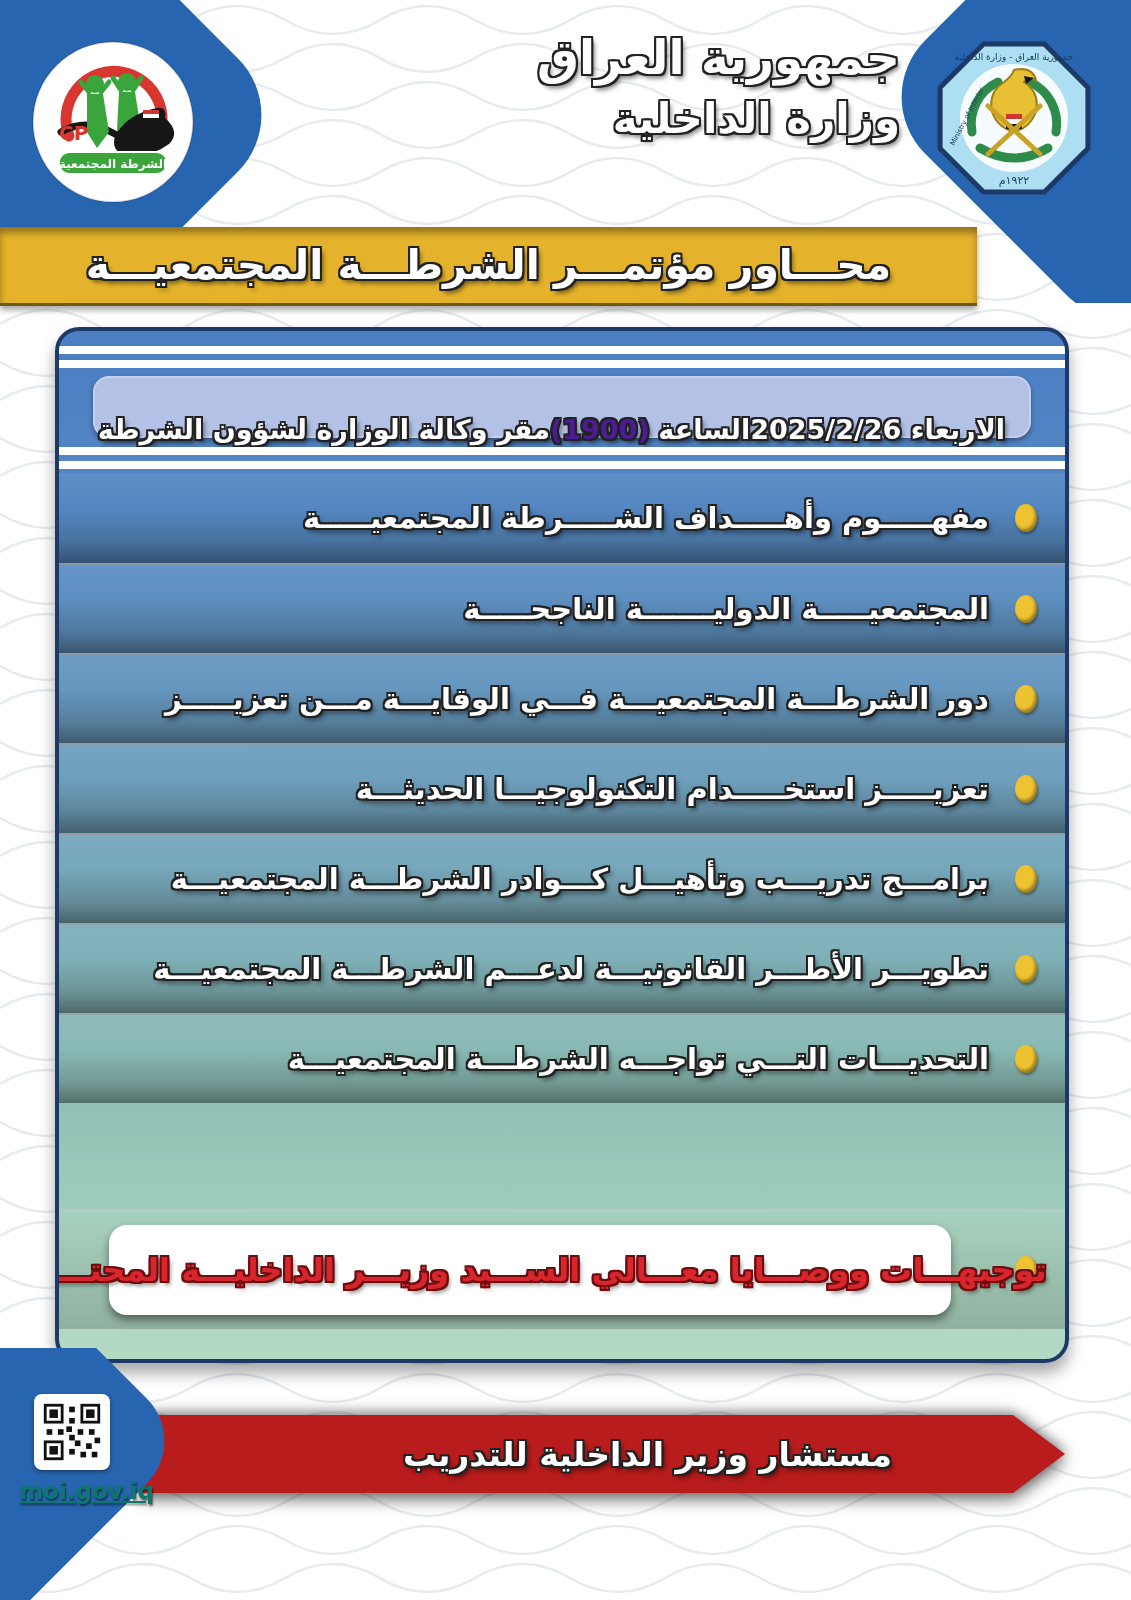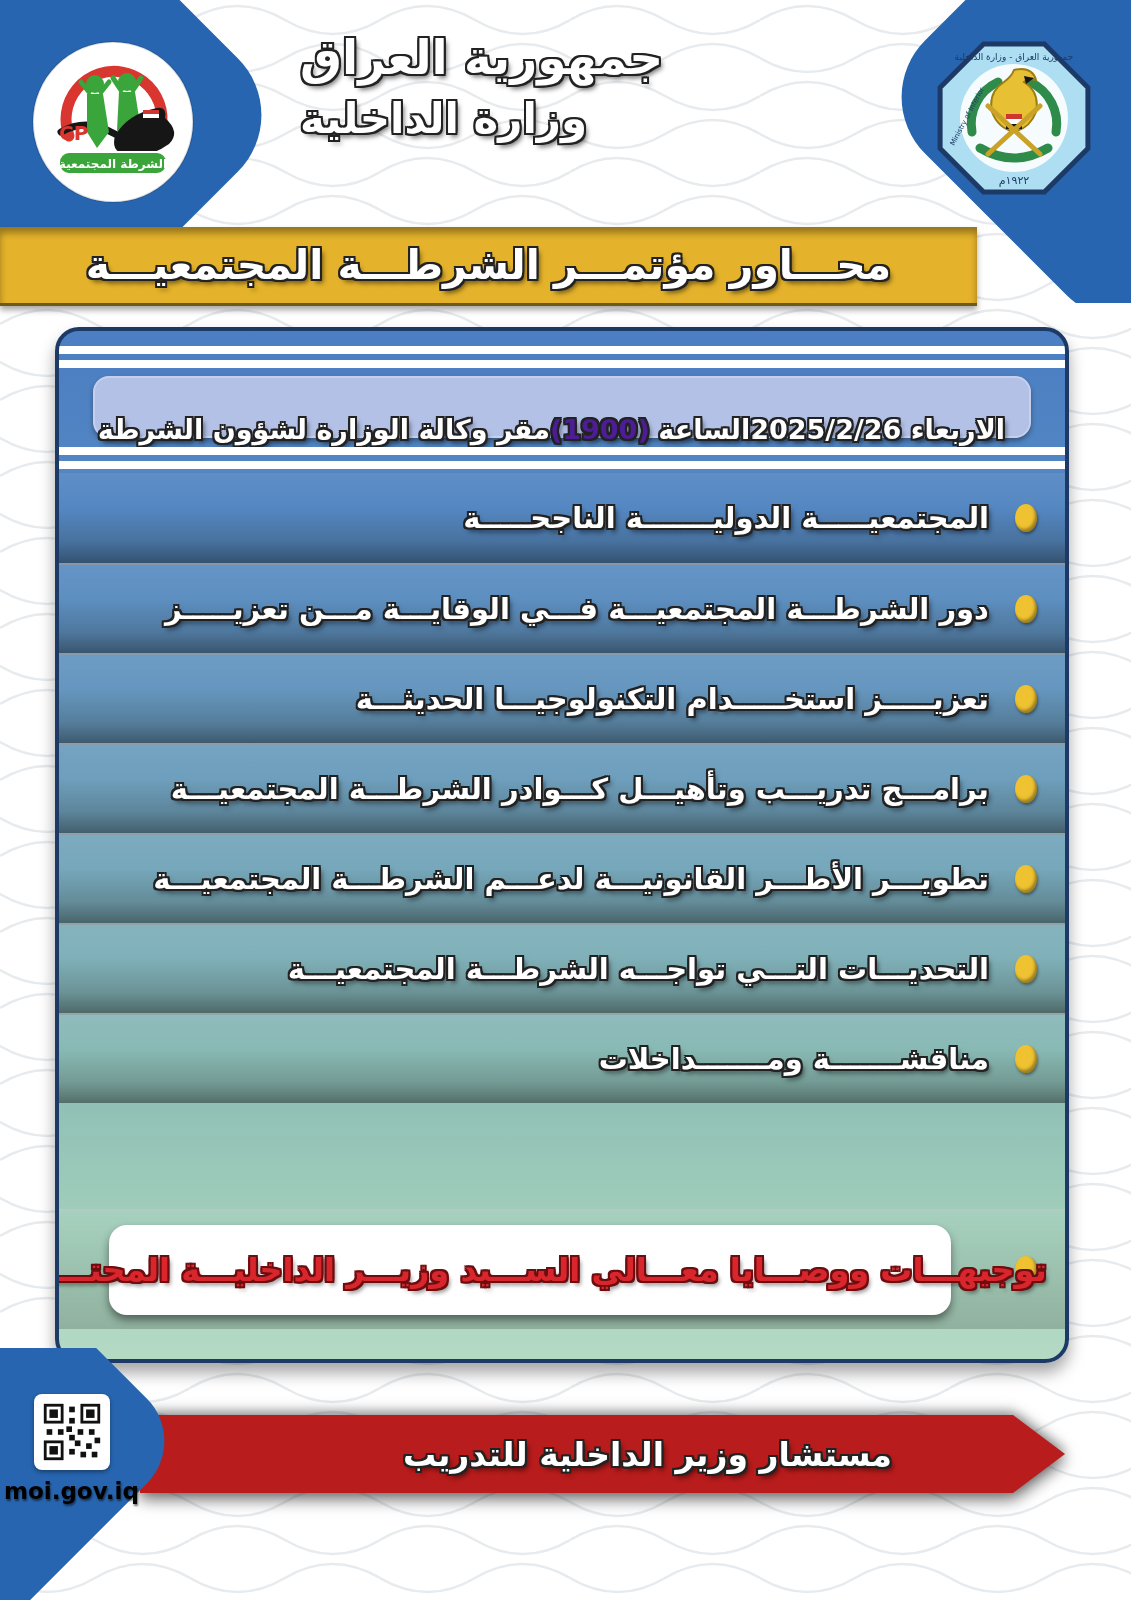--- a/index.html
+++ b/index.html
@@ -14,21 +14,21 @@
   #top-corners{left:0;top:0;width:1131px;height:303px;overflow:hidden;z-index:1;}
   .corner{position:absolute;width:360px;height:360px;border-radius:80px;background:#2765b0;
           transform:rotate(45deg);}
   #corner-tl{left:-140px;top:-65px;}
   #corner-tr{left:943px;top:-83px;}
   #qr-wrap{left:0;top:1348px;width:270px;height:252px;overflow:hidden;z-index:5;}
   #qr-shape{position:absolute;left:-185px;top:-62px;width:310px;height:310px;border-radius:60px;
             background:#2765b0;transform:rotate(45deg);}
 
   
-  #ministry-lines{top:26px;left:300px;width:600px;text-align:left;z-index:2;direction:rtl;}
+  #ministry-lines{top:26px;left:300px;width:600px;text-align:right;z-index:2;direction:rtl;}
   .ot{color:#fff;font-weight:bold;
       text-shadow:-2px -2px 0 #222,2px -2px 0 #222,-2px 2px 0 #222,2px 2px 0 #222,
                   -2px 0 0 #222,2px 0 0 #222,0 -2px 0 #222,0 2px 0 #222,3px 4px 5px rgba(0,0,0,.55);}
   #hdr1{font-size:47px;line-height:64px;}
   #hdr2{font-size:42px;line-height:58px;}
   #cp-logo{left:31px;top:40px;z-index:2;}
   #moi-emblem{left:932px;top:36px;z-index:2;}
 
   
   #title-band{left:0;top:227px;width:977px;height:76px;background:#e5b32b;z-index:3;
@@ -77,22 +77,22 @@
 
   
   #footer-banner{left:140px;top:1415px;width:925px;height:78px;background:#b91c1c;z-index:4;
                  clip-path:polygon(0 0,calc(100% - 52px) 0,100% 50%,calc(100% - 52px) 100%,0 100%);
                  display:flex;align-items:center;justify-content:center;padding-left:90px;box-sizing:border-box;}
   #footer-banner-wrap{position:absolute;left:0;top:0;width:1131px;height:1600px;z-index:4;
                  filter:drop-shadow(0 6px 8px rgba(0,0,0,.5)) drop-shadow(0 -4px 6px rgba(0,0,0,.35));pointer-events:none;}
   #footer-banner .t{font-size:33px;direction:rtl;}
   #qr-box{position:absolute;left:34px;top:46px;width:76px;height:76px;background:#fff;border-radius:8px;
           display:flex;align-items:center;justify-content:center;box-shadow:0 2px 4px rgba(0,0,0,.4);}
-  #moi-url{position:absolute;left:4px;top:130px;width:150px;text-align:left;color:#000000;
-           font-size:23px;font-weight:bold;text-shadow:1px 2px 2px rgba(0,0,0,.5);}
+  #moi-url{position:absolute;left:4px;top:130px;width:150px;text-align:right;color:#0f766e;
+           font-size:23px;font-weight:bold;text-shadow:1px 2px 2px rgba(0,0,0,.5);text-decoration:underline;}
 </style>
 </head>
 <body>
 
 <svg id="waves" width="1131" height="1600">
   <defs>
     <pattern id="wv" width="190" height="76" patternUnits="userSpaceOnUse">
       <path d="M0 20 Q47 -8 95 20 T190 20" fill="none" stroke="#e7ebee" stroke-width="2.5"></path>
       <path d="M-95 58 Q-48 30 0 58 T95 58 T190 58" fill="none" stroke="#e7ebee" stroke-width="2.5"></path>
     </pattern>
@@ -172,20 +172,24 @@
     </span>
     <span class="dt ot">مقر وكالة الوزارة لشؤون الشرطة</span>
   </div>
 
   <div class="stripe" id="st3"></div>
   <div class="stripe" id="st4"></div>
 
   <div id="agenda">
     <div class="row">
       <span class="bullet"></span>
+      <span class="txt ot">مفهـــــوم وأهـــــداف الشـــــرطة المجتمعيـــــة</span>
+    </div>
+    <div class="row">
+      <span class="bullet"></span>
       <span class="txt ot">المجتمعيـــــة الدوليـــــــة الناجحـــــة</span>
     </div>
     <div class="row">
       <span class="bullet"></span>
       <span class="txt ot">دور الشرطـــة المجتمعيـــة فـــي الوقايـــة مـــن تعزيـــــز</span>
     </div>
     <div class="row">
       <span class="bullet"></span>
       <span class="txt ot">تعزيـــــز استخـــــدام التكنولوجيـــا الحديثـــة</span>
     </div>
@@ -193,24 +197,20 @@
       <span class="bullet"></span>
       <span class="txt ot">برامـــج تدريـــب وتأهيـــل كـــوادر الشرطـــة المجتمعيـــة</span>
     </div>
     <div class="row">
       <span class="bullet"></span>
       <span class="txt ot">تطويـــر الأطـــر القانونيـــة لدعـــم الشرطـــة المجتمعيـــة</span>
     </div>
     <div class="row">
       <span class="bullet"></span>
       <span class="txt ot">التحديـــات التـــي تواجـــه الشرطـــة المجتمعيـــة</span>
-    </div>
-    <div class="row">
-      <span class="bullet"></span>
-      <span class="txt ot">مناقشـــــــة ومـــــــداخلات</span>
     </div>
   </div>
 
   <div id="directive-row">
     <span class="bullet"></span>
     <div id="directive-box">
       <span class="txt">توجيهـــات ووصـــايا معـــالي الســـيد وزيـــر الداخليـــة المحتـــرم</span>
     </div>
   </div>
 </div>

